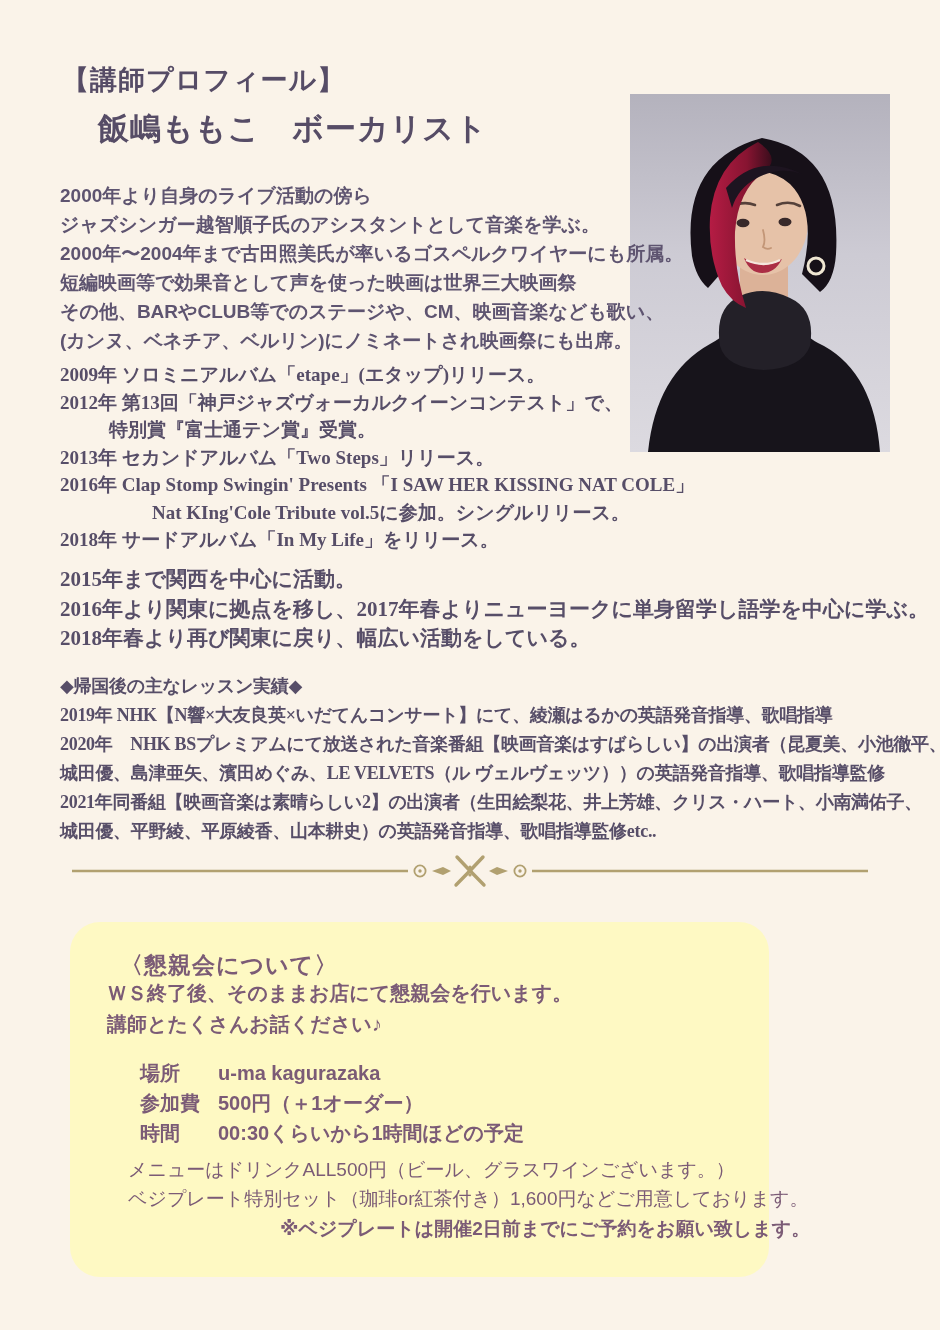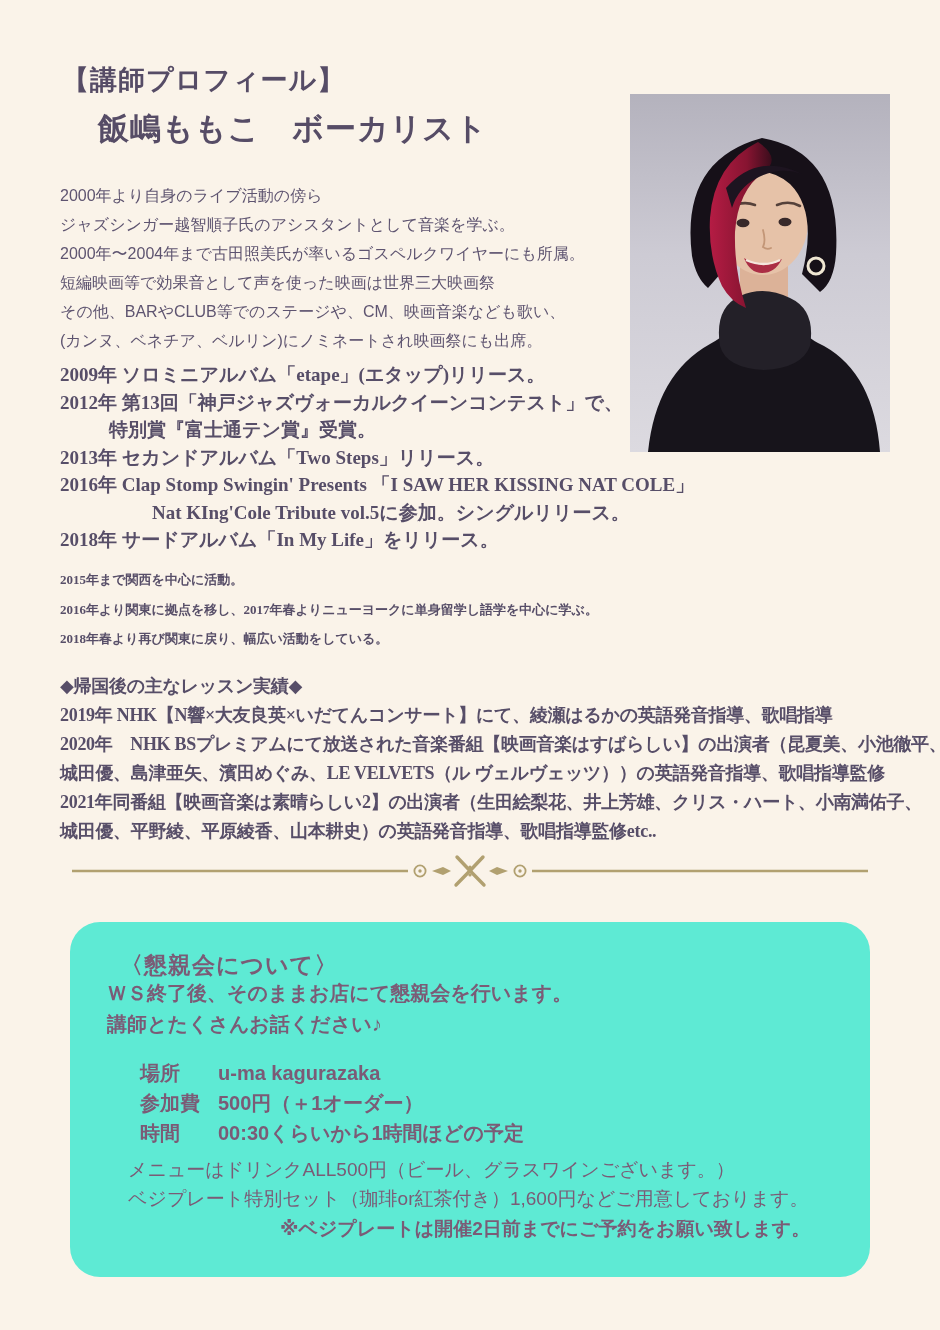--- a/index.html
+++ b/index.html
@@ -24,46 +24,46 @@
 
   
   .photo{
     position:absolute;left:630px;top:94px;width:260px;height:358px;
     overflow:hidden;
   }
 
   
   .block{position:absolute;left:60px;white-space:nowrap;}
   .block div{white-space:nowrap;}
-  .bio{top:181px;font-size:16px;line-height:29px;font-weight:normal;color:#5e5470;}
+  .bio{top:181px;font-size:19px;line-height:29px;font-weight:bold;color:#5e5470;}
   .disco{
     top:361px;font-size:19px;line-height:27.5px;
     font-family:"Liberation Serif","DejaVu Serif",serif;font-weight:bold;
     color:#574e68;
   }
   .disco .ind-a{margin-left:49px;}
   .disco .ind-b{margin-left:92px;}
   .activity{
-    top:565px;font-size:13px;line-height:29.5px;
+    top:565px;font-size:21px;line-height:29.5px;
     font-family:"Liberation Serif","DejaVu Serif",serif;font-weight:bold;
     color:#574e68;
   }
   .lessons{
     top:672px;font-size:18px;line-height:29px;letter-spacing:-0.3px;
     font-family:"Liberation Serif","DejaVu Serif",serif;font-weight:bold;
     color:#574e68;
   }
 
   
   .divider{position:absolute;left:70px;top:854px;width:800px;height:34px;}
 
   
   .party-box{
-    position:absolute;left:70px;top:922px;width:800px;height:355px;
-    background:#5eead4;border-radius:30px;color:#7b5b76;
+    position:absolute;left:70px;top:922px;width:699px;height:355px;
+    background:#fef9c3;border-radius:30px;color:#7b5b76;
   }
   .party-heading{
     position:absolute;left:50px;top:28px;
     font-size:23px;font-weight:bold;letter-spacing:1px;
   }
   .party-intro{
     position:absolute;left:37px;top:56px;
     font-size:20px;line-height:31px;font-weight:bold;white-space:nowrap;
   }
   .party-details{

